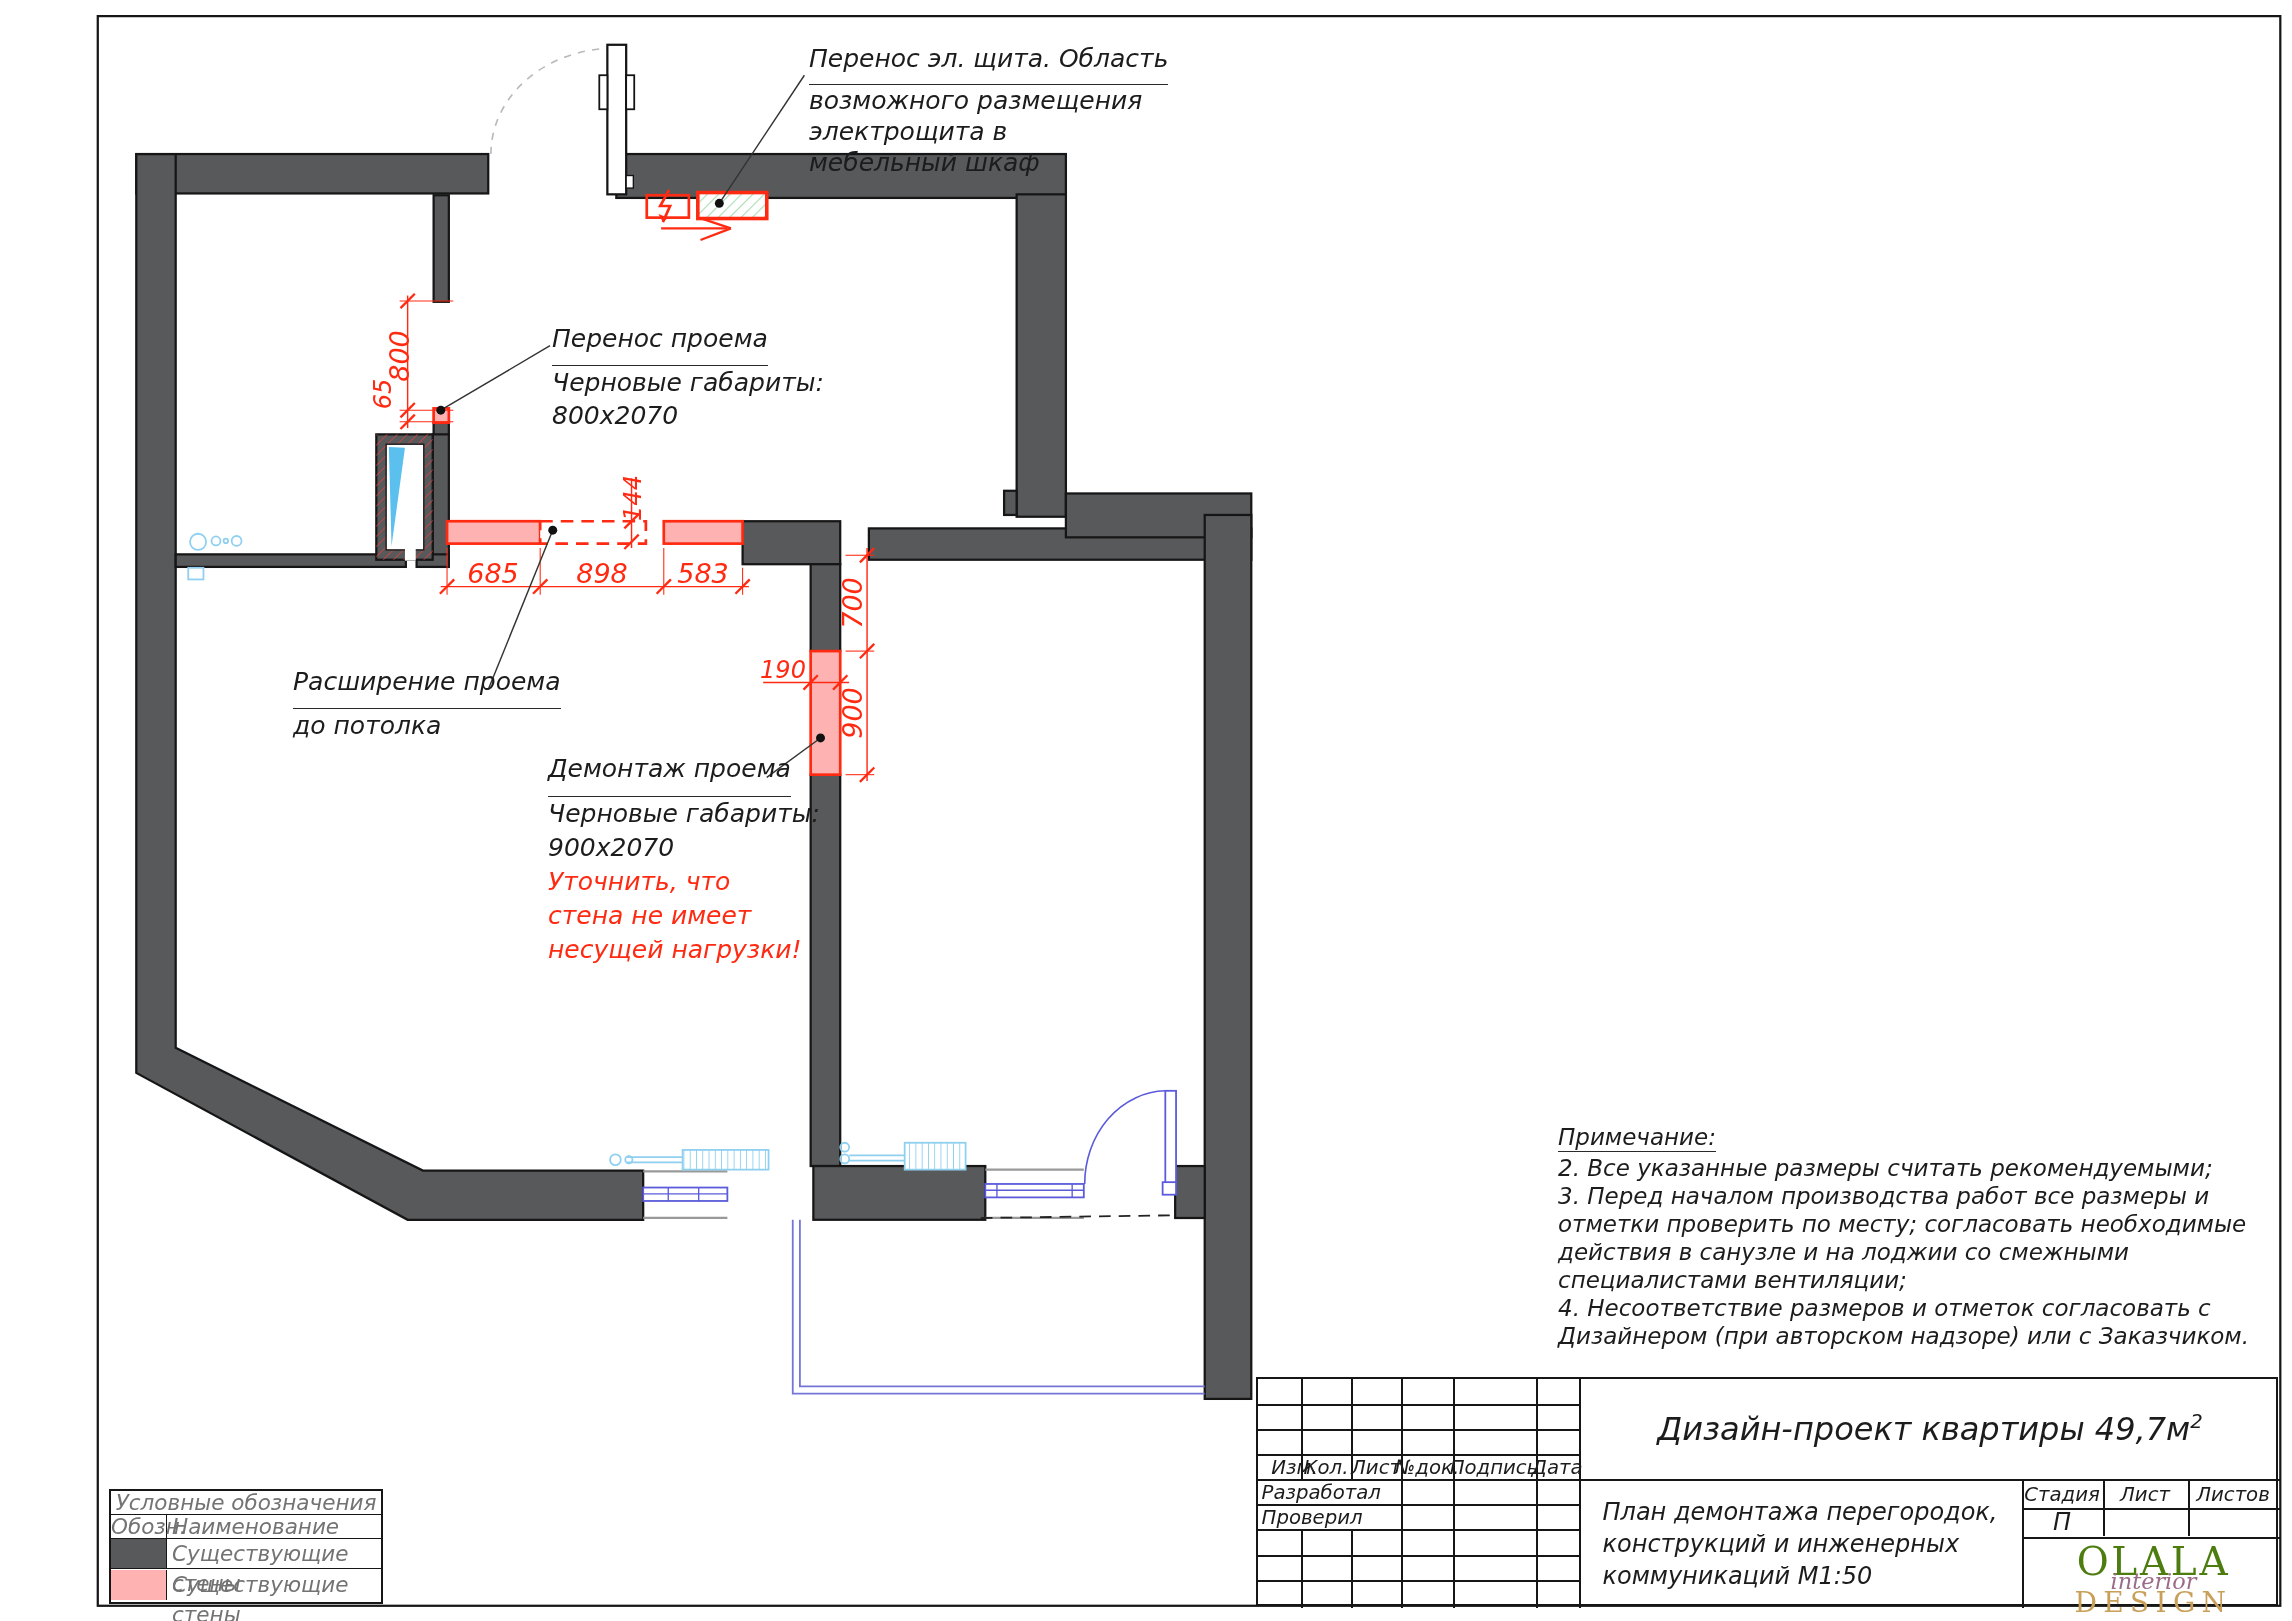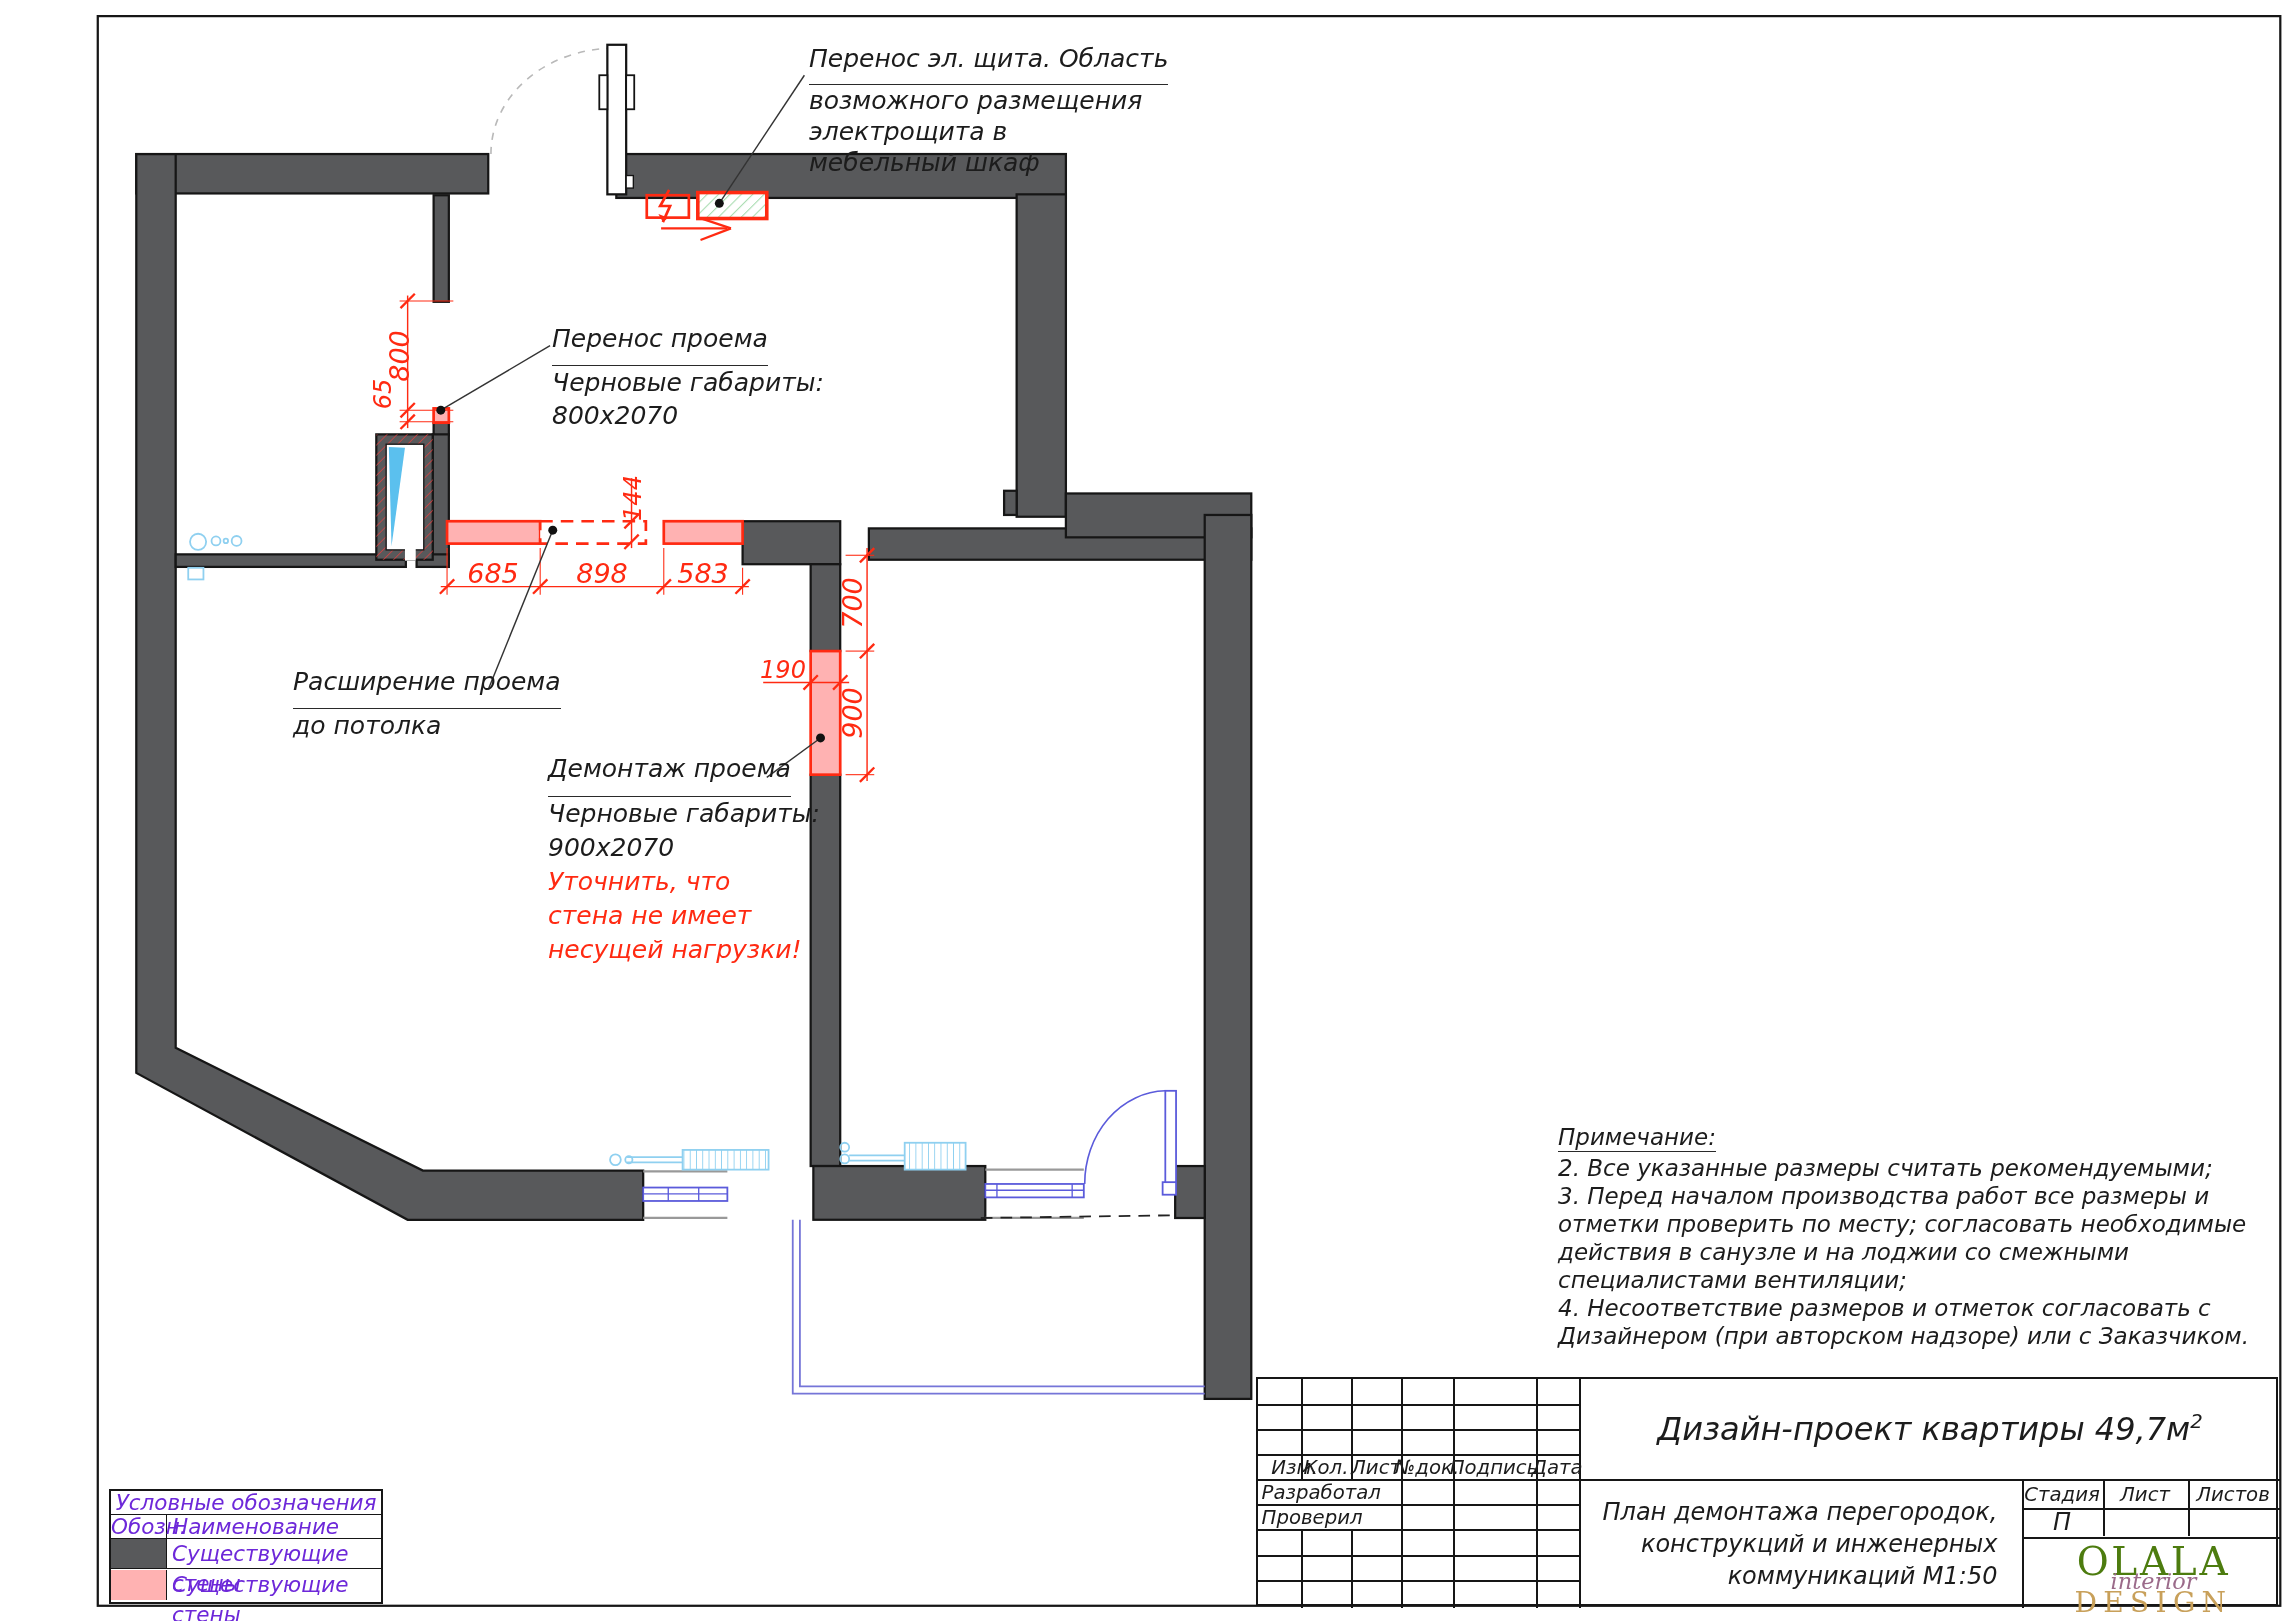--- a/index.html
+++ b/index.html
@@ -12,21 +12,21 @@
   .ann .red{color:#ff2a12;}
   .dim{position:absolute;font-style:italic;color:#ff2a12;font-size:27px;white-space:nowrap;
        transform:translate(-50%,-50%);}
   .dim.v{transform:translate(-50%,-50%) rotate(-90deg);}
   
   .notes{position:absolute;left:1558px;top:1123px;font-style:italic;color:#1c1c1c;
          font-size:23px;line-height:28px;white-space:nowrap;}
   .notes .title{display:inline-block;border-bottom:1.8px solid #2a2a2a;margin-bottom:1.8px;}
   
   .legend{position:absolute;left:109px;top:1489px;width:274px;height:115px;
-          border:2.7px solid #161616;box-sizing:border-box;font-style:italic;font-size:21.5px;color:#6d28d9;}
+          border:2.7px solid #161616;box-sizing:border-box;font-style:italic;font-size:21.5px;color:#737373;}
   .legend .row{position:absolute;left:0;right:0;box-sizing:border-box;}
   .legend .hdr{top:0;height:24px;border-bottom:1.8px solid #161616;text-align:center;line-height:23px;}
   .legend .cols{top:24px;height:24px;border-bottom:1.8px solid #161616;line-height:23px;}
   .legend .r1{top:48px;height:30px;border-bottom:1.8px solid #161616;line-height:29.6px;}
   .legend .r2{top:79px;height:30px;line-height:29.6px;}
   .legend .sym{position:absolute;left:0;top:0;bottom:0;width:56px;border-right:1.8px solid #161616;
                text-align:center;box-sizing:border-box;}
   .legend .nam{position:absolute;left:61px;top:0;bottom:0;right:3.6px;}
   .legend .sw-exist{background:#58595B;}
   .legend .sw-demo{background:#FFB2B2;}
@@ -34,21 +34,21 @@
   .tb{position:absolute;left:1256px;top:1377px;width:1022px;height:229px;
       border:2.7px solid #161616;box-sizing:border-box;font-style:italic;color:#1c1c1c;}
   .tb .ln{position:absolute;background:#161616;}
   .tb .h{height:1.8px;}
   .tb .v{width:1.8px;}
   .tb .cell{position:absolute;font-size:19.7px;white-space:nowrap;}
   .tb .cen{text-align:center;transform:translate(-50%,-50%);}
   .tb-title{position:absolute;font-size:32px;font-style:italic;color:#1c1c1c;white-space:nowrap;
             transform:translate(-50%,-50%);}
   .tb-title sup{font-size:19.7px;}
-  .tb-sub{position:absolute;font-size:24px;line-height:32px;text-align:right;
+  .tb-sub{position:absolute;font-size:24px;line-height:32px;text-align:left;
           transform:translate(-50%,-50%);white-space:nowrap;}
   .logo{position:absolute;text-align:center;font-style:normal;line-height:1;}
   .logo .l1{font-family:"DejaVu Serif",serif;font-size:39px;color:#4d7c0f;letter-spacing:2.7px;}
   .logo .l2{font-family:"DejaVu Serif",serif;font-style:italic;font-size:22.4px;color:#9B6B8A;margin-top:-10.7px;}
   .logo .l3{font-family:"DejaVu Serif",serif;font-size:28px;color:#C8A05A;letter-spacing:6.3px;margin-top:-3.6px;}
 </style>
 </head>
 <body>
 
 <div class="sheet">

